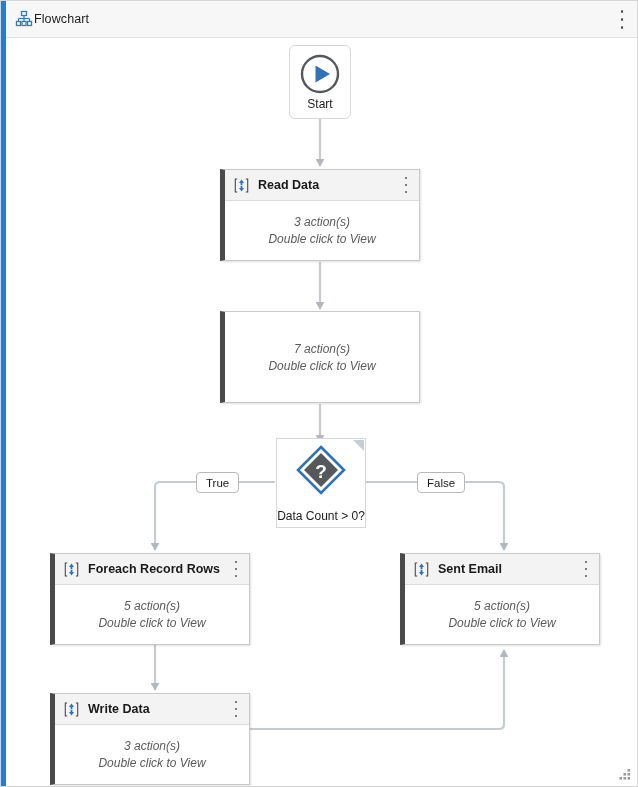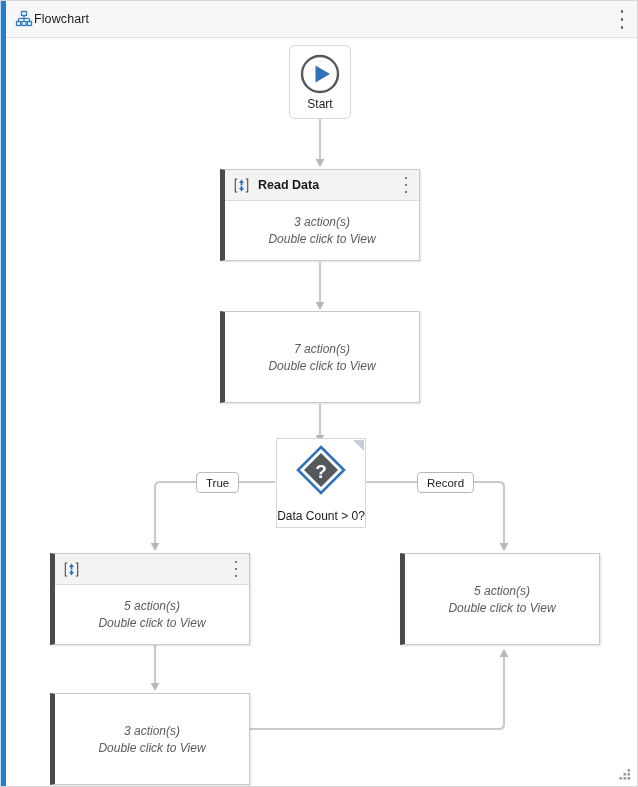--- a/index.html
+++ b/index.html
@@ -366,52 +366,85 @@
       <svg class="decision-diamond" viewBox="0 0 50 50">
         <path d="M25,2 L48,25 L25,48 L2,25 Z" fill="#ffffff" stroke="#2f72b8" stroke-width="2.6"></path>
         <path d="M25,8 L42,25 L25,42 L8,25 Z" fill="#55595c"></path>
         <text x="25" y="32.5" text-anchor="middle" font-family="Liberation Sans, sans-serif" font-size="19" font-weight="bold" fill="#ffffff">?</text>
       </svg>
       <span class="decision-label">Data Count &gt; 0?</span>
       <span class="decision-corner"></span>
     </div>
 
     <div class="edge-pill" style="left:190px; top:434px;">True</div>
-    <div class="edge-pill" style="left:411px; top:434px;">Record</div>
+    <div class="edge-pill" style="left:411px; top:434px;">False</div>
 
     <div class="node action-node" style="left:44px; top:515px; width:200px;">
       <div class="action-head">
         <svg class="action-icon" viewBox="0 0 17 17">
           <path d="M4.2,2 L2.3,2 L2.3,15 L4.2,15" fill="none" stroke="#4a4a4a" stroke-width="1.1"></path>
           <path d="M12.8,2 L14.7,2 L14.7,15 L12.8,15" fill="none" stroke="#4a4a4a" stroke-width="1.1"></path>
           <path d="M8.5,2.6 L11,6 L6,6 Z" fill="#2f72b8"></path>
           <rect x="7.6" y="6" width="1.8" height="2.2" fill="#2f72b8"></rect>
           <rect x="7.6" y="8.9" width="1.8" height="2.2" fill="#2f72b8"></rect>
           <path d="M8.5,14.4 L11,11 L6,11 Z" fill="#2f72b8"></path>
         </svg>
+        <span class="action-title">Foreach Record Rows</span>
         <div class="action-kebab">
             <i></i>
             <i></i>
             <i></i>
           </div>
       </div>
       <div class="action-body">
         <span>5 action(s)</span>
         <span>Double click to View</span>
       </div>
     </div>
 
     <div class="node action-node" style="left:394px; top:515px;">
+      <div class="action-head">
+        <svg class="action-icon" viewBox="0 0 17 17">
+          <path d="M4.2,2 L2.3,2 L2.3,15 L4.2,15" fill="none" stroke="#4a4a4a" stroke-width="1.1"></path>
+          <path d="M12.8,2 L14.7,2 L14.7,15 L12.8,15" fill="none" stroke="#4a4a4a" stroke-width="1.1"></path>
+          <path d="M8.5,2.6 L11,6 L6,6 Z" fill="#2f72b8"></path>
+          <rect x="7.6" y="6" width="1.8" height="2.2" fill="#2f72b8"></rect>
+          <rect x="7.6" y="8.9" width="1.8" height="2.2" fill="#2f72b8"></rect>
+          <path d="M8.5,14.4 L11,11 L6,11 Z" fill="#2f72b8"></path>
+        </svg>
+        <span class="action-title">Sent Email</span>
+        <div class="action-kebab">
+            <i></i>
+            <i></i>
+            <i></i>
+          </div>
+      </div>
       <div class="action-body">
         <span>5 action(s)</span>
         <span>Double click to View</span>
       </div>
     </div>
 
     <div class="node action-node" style="left:44px; top:655px;">
+      <div class="action-head">
+        <svg class="action-icon" viewBox="0 0 17 17">
+          <path d="M4.2,2 L2.3,2 L2.3,15 L4.2,15" fill="none" stroke="#4a4a4a" stroke-width="1.1"></path>
+          <path d="M12.8,2 L14.7,2 L14.7,15 L12.8,15" fill="none" stroke="#4a4a4a" stroke-width="1.1"></path>
+          <path d="M8.5,2.6 L11,6 L6,6 Z" fill="#2f72b8"></path>
+          <rect x="7.6" y="6" width="1.8" height="2.2" fill="#2f72b8"></rect>
+          <rect x="7.6" y="8.9" width="1.8" height="2.2" fill="#2f72b8"></rect>
+          <path d="M8.5,14.4 L11,11 L6,11 Z" fill="#2f72b8"></path>
+        </svg>
+        <span class="action-title">Write Data</span>
+        <div class="action-kebab">
+            <i></i>
+            <i></i>
+            <i></i>
+          </div>
+      </div>
       <div class="action-body">
         <span>3 action(s)</span>
         <span>Double click to View</span>
       </div>
     </div>
 
   </div>
 
   <svg class="resize-grip" viewBox="0 0 12 12">
     <rect x="8.5" y="1" width="2.6" height="2.6" fill="#9a9a9a"></rect>

